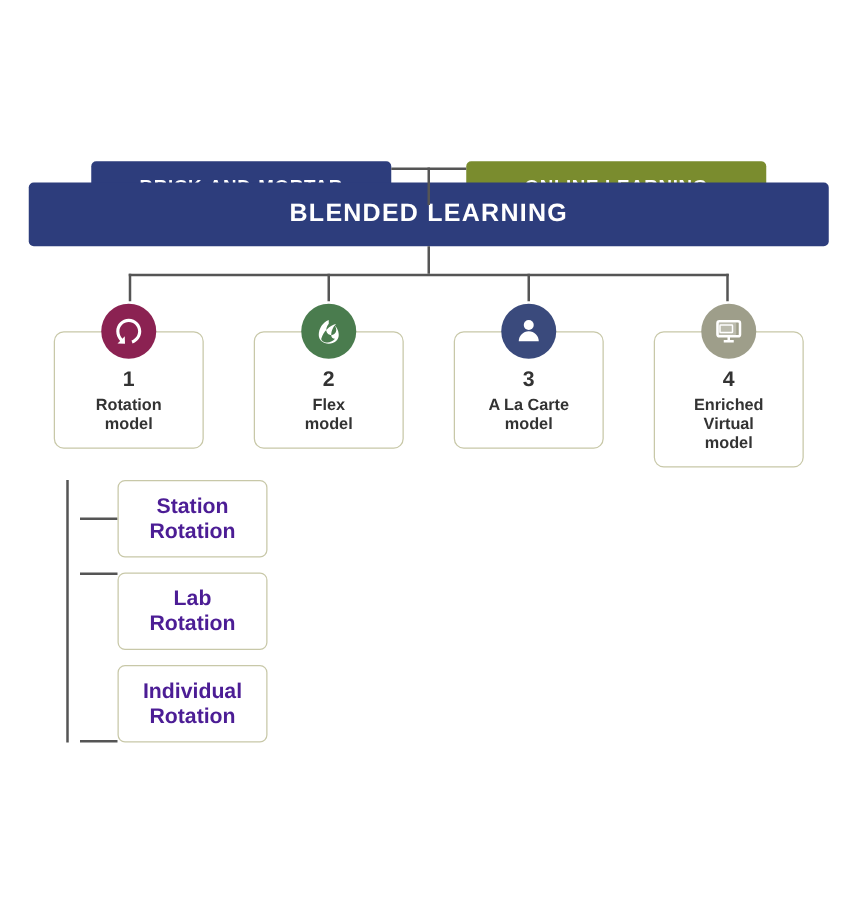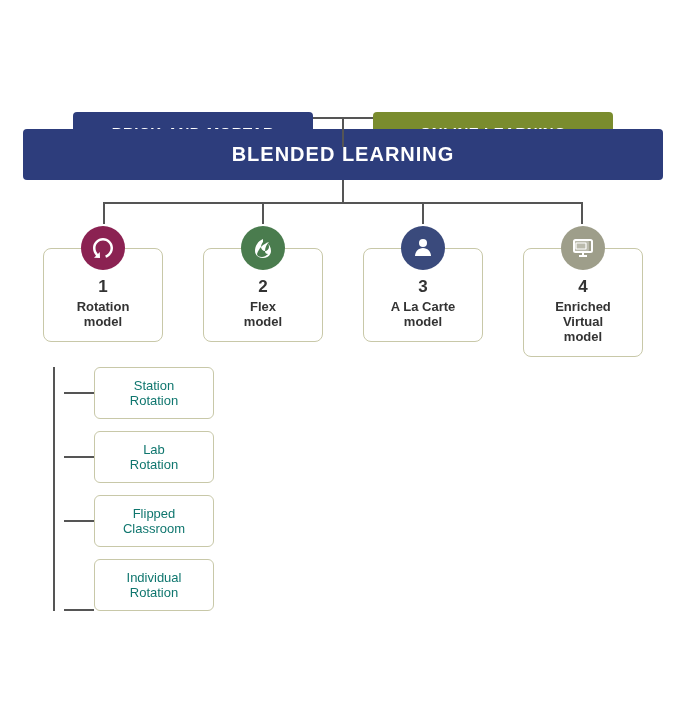--- a/index.html
+++ b/index.html
@@ -109,27 +109,28 @@
       font-weight: bold;
       margin-top: 2px;
     }
 
     .sub-box {
       background: #fff;
       border: 1.5px solid #c8c8a8;
       border-radius: 6px;
       padding: 10px 14px;
       text-align: center;
-      font-size: 13px;
-      color: #0f766e;
+      font-size: 17px;
+      color: #4c1d95;
       width: 120px;
       min-height: 48px;
       display: flex;
       align-items: center;
       justify-content: center;
+      font-weight: bold;
     }
 
     
     .main-layout {
       display: flex;
       flex-direction: column;
       width: 100%;
     }
   </style>
 </head>
@@ -246,33 +247,27 @@
 
       <div style="display:flex; flex-direction:column; gap:12px; margin-left:0;">
 
         <div style="display:flex; align-items:center;">
           <div style="width:30px; height:2px; background:#555;"></div>
           <div class="sub-box">
             <span>Station<br>Rotation</span>
           </div>
         </div>
 
-        <div style="display:flex; align-items:center;">
+        <div style="display:flex; ">
           <div style="width:30px; height:2px; background:#555;"></div>
           <div class="sub-box">
             <span>Lab<br>Rotation</span>
           </div>
         </div>
 
-        <div style="display:flex; align-items:center;">
-          <div style="width:30px; height:2px; background:#555;"></div>
-          <div class="sub-box">
-            <span>Flipped<br>Classroom</span>
-          </div>
-        </div>
 
         <div style="display:flex; align-items:flex-end;">
           <div style="width:30px; height:2px; background:#555;"></div>
           <div class="sub-box">
             <span>Individual<br>Rotation</span>
           </div>
         </div>
 
       </div>
     </div>

